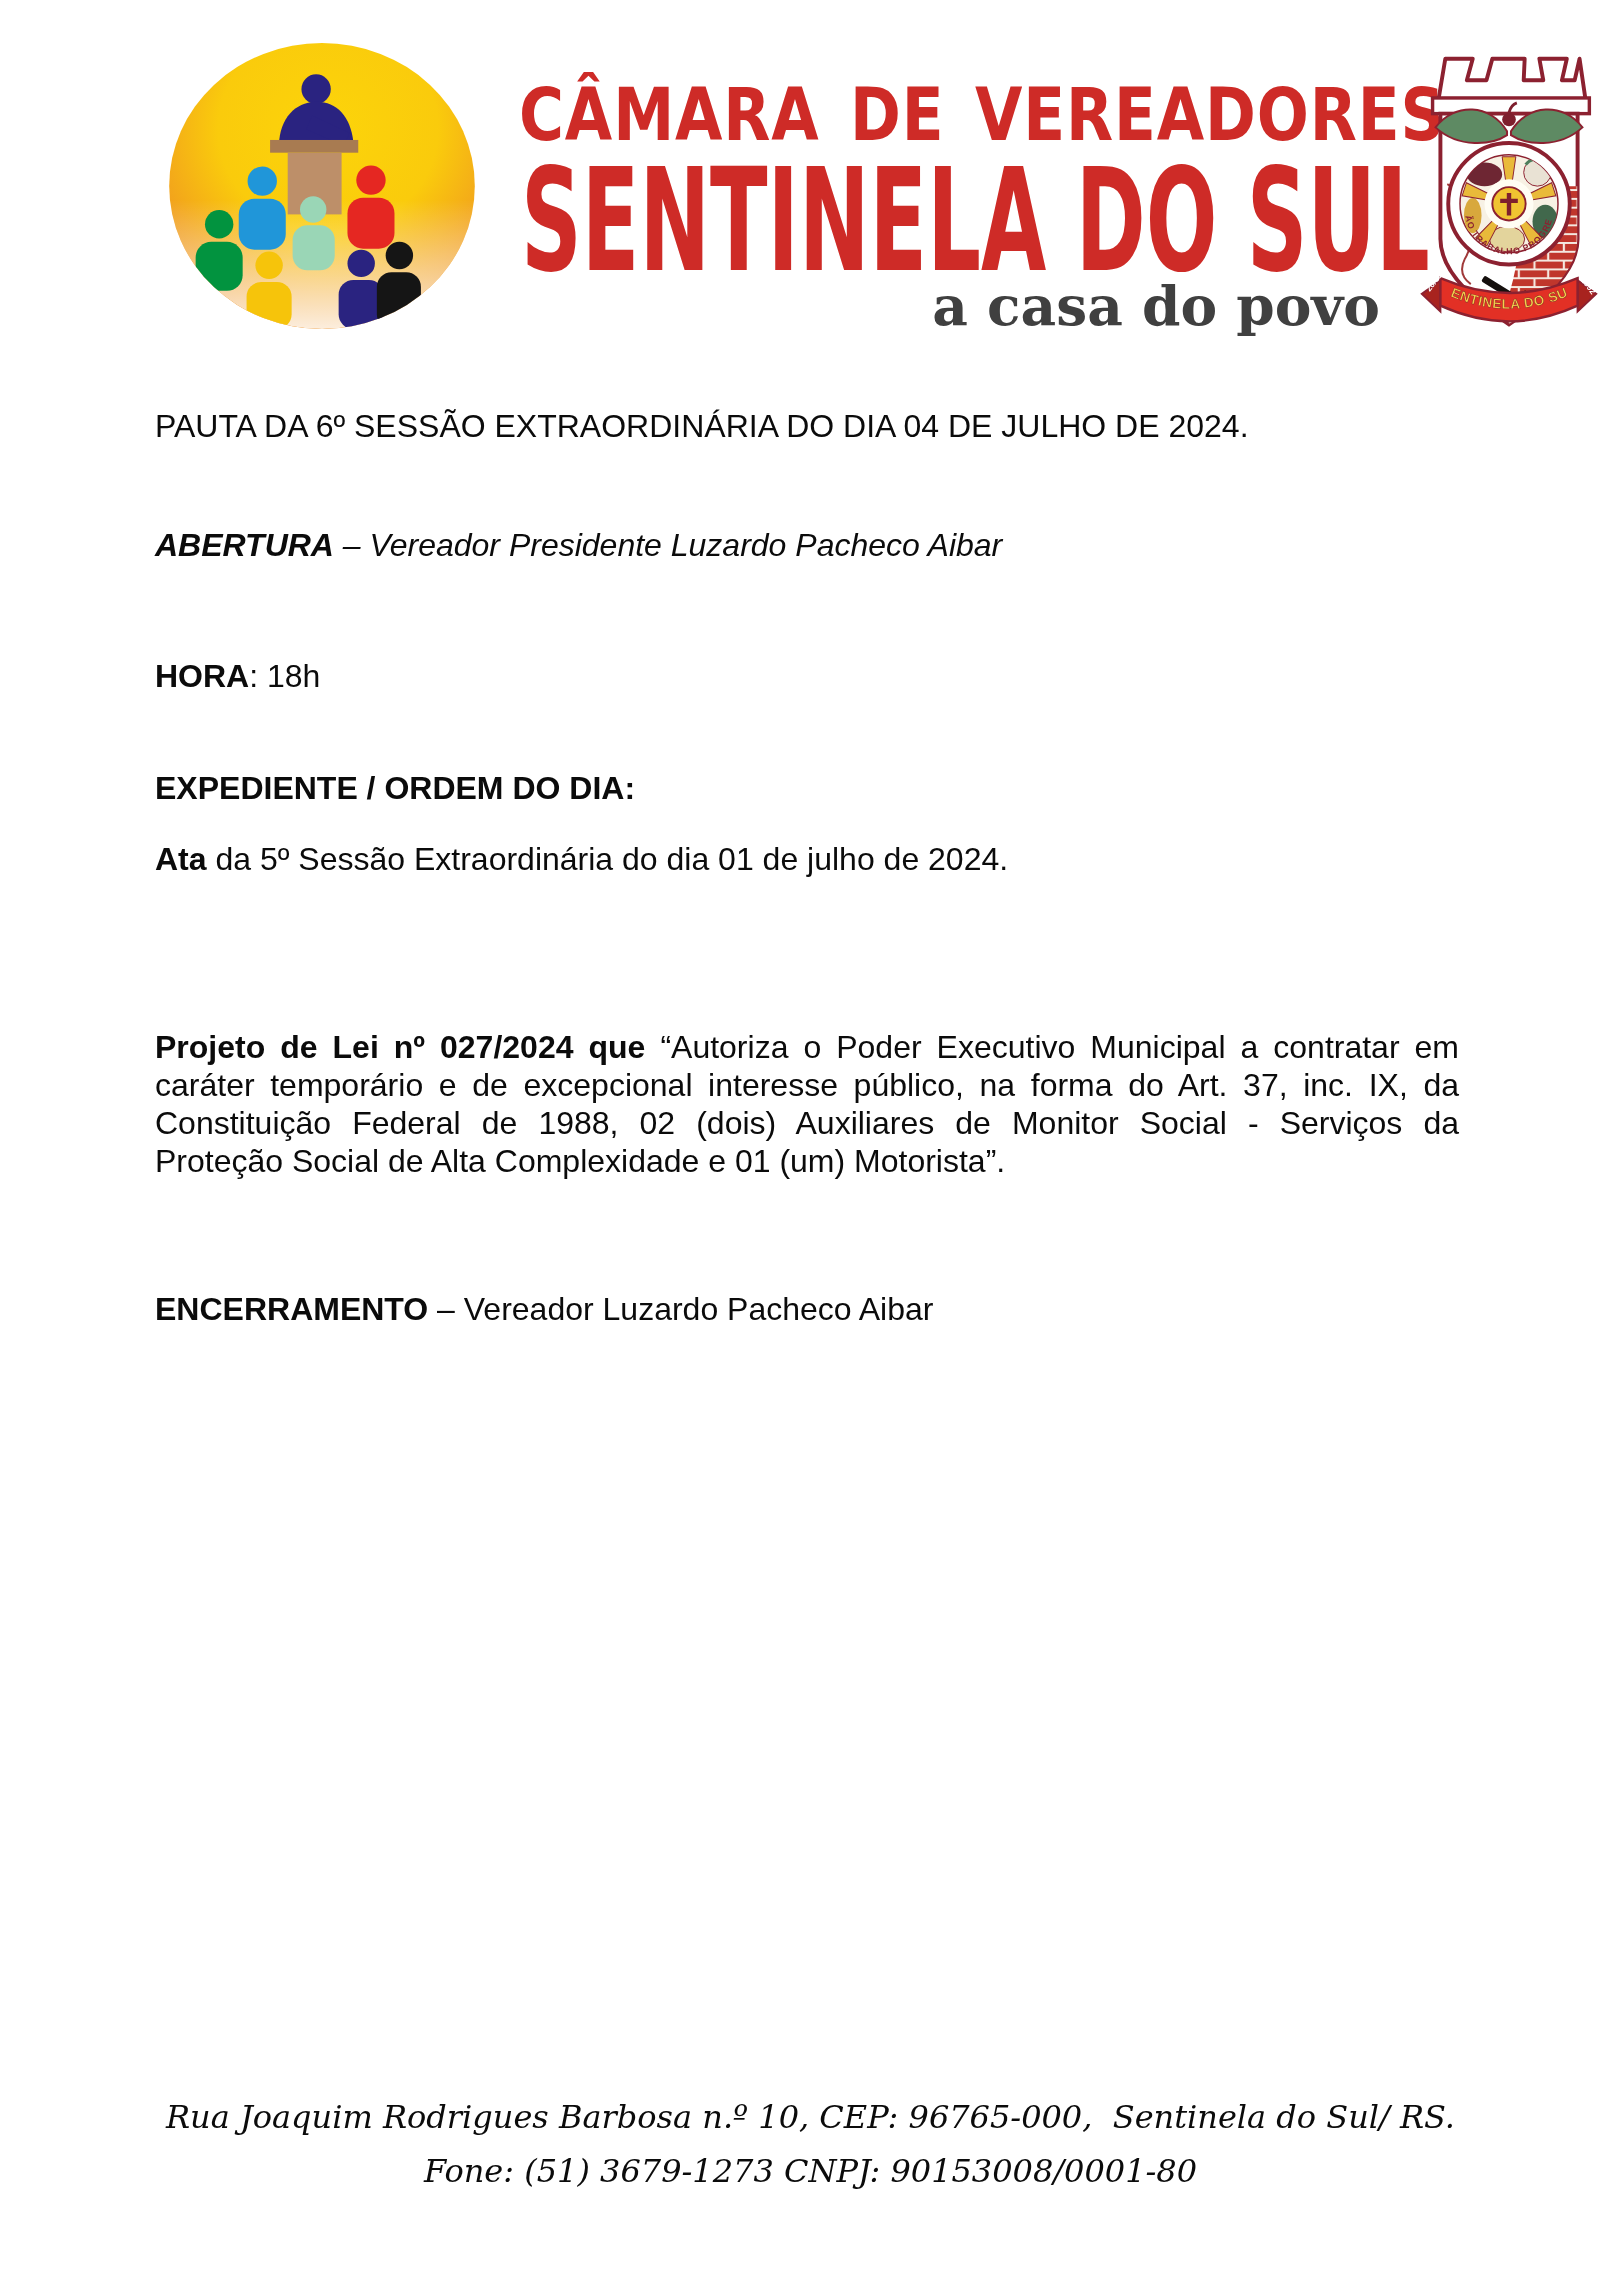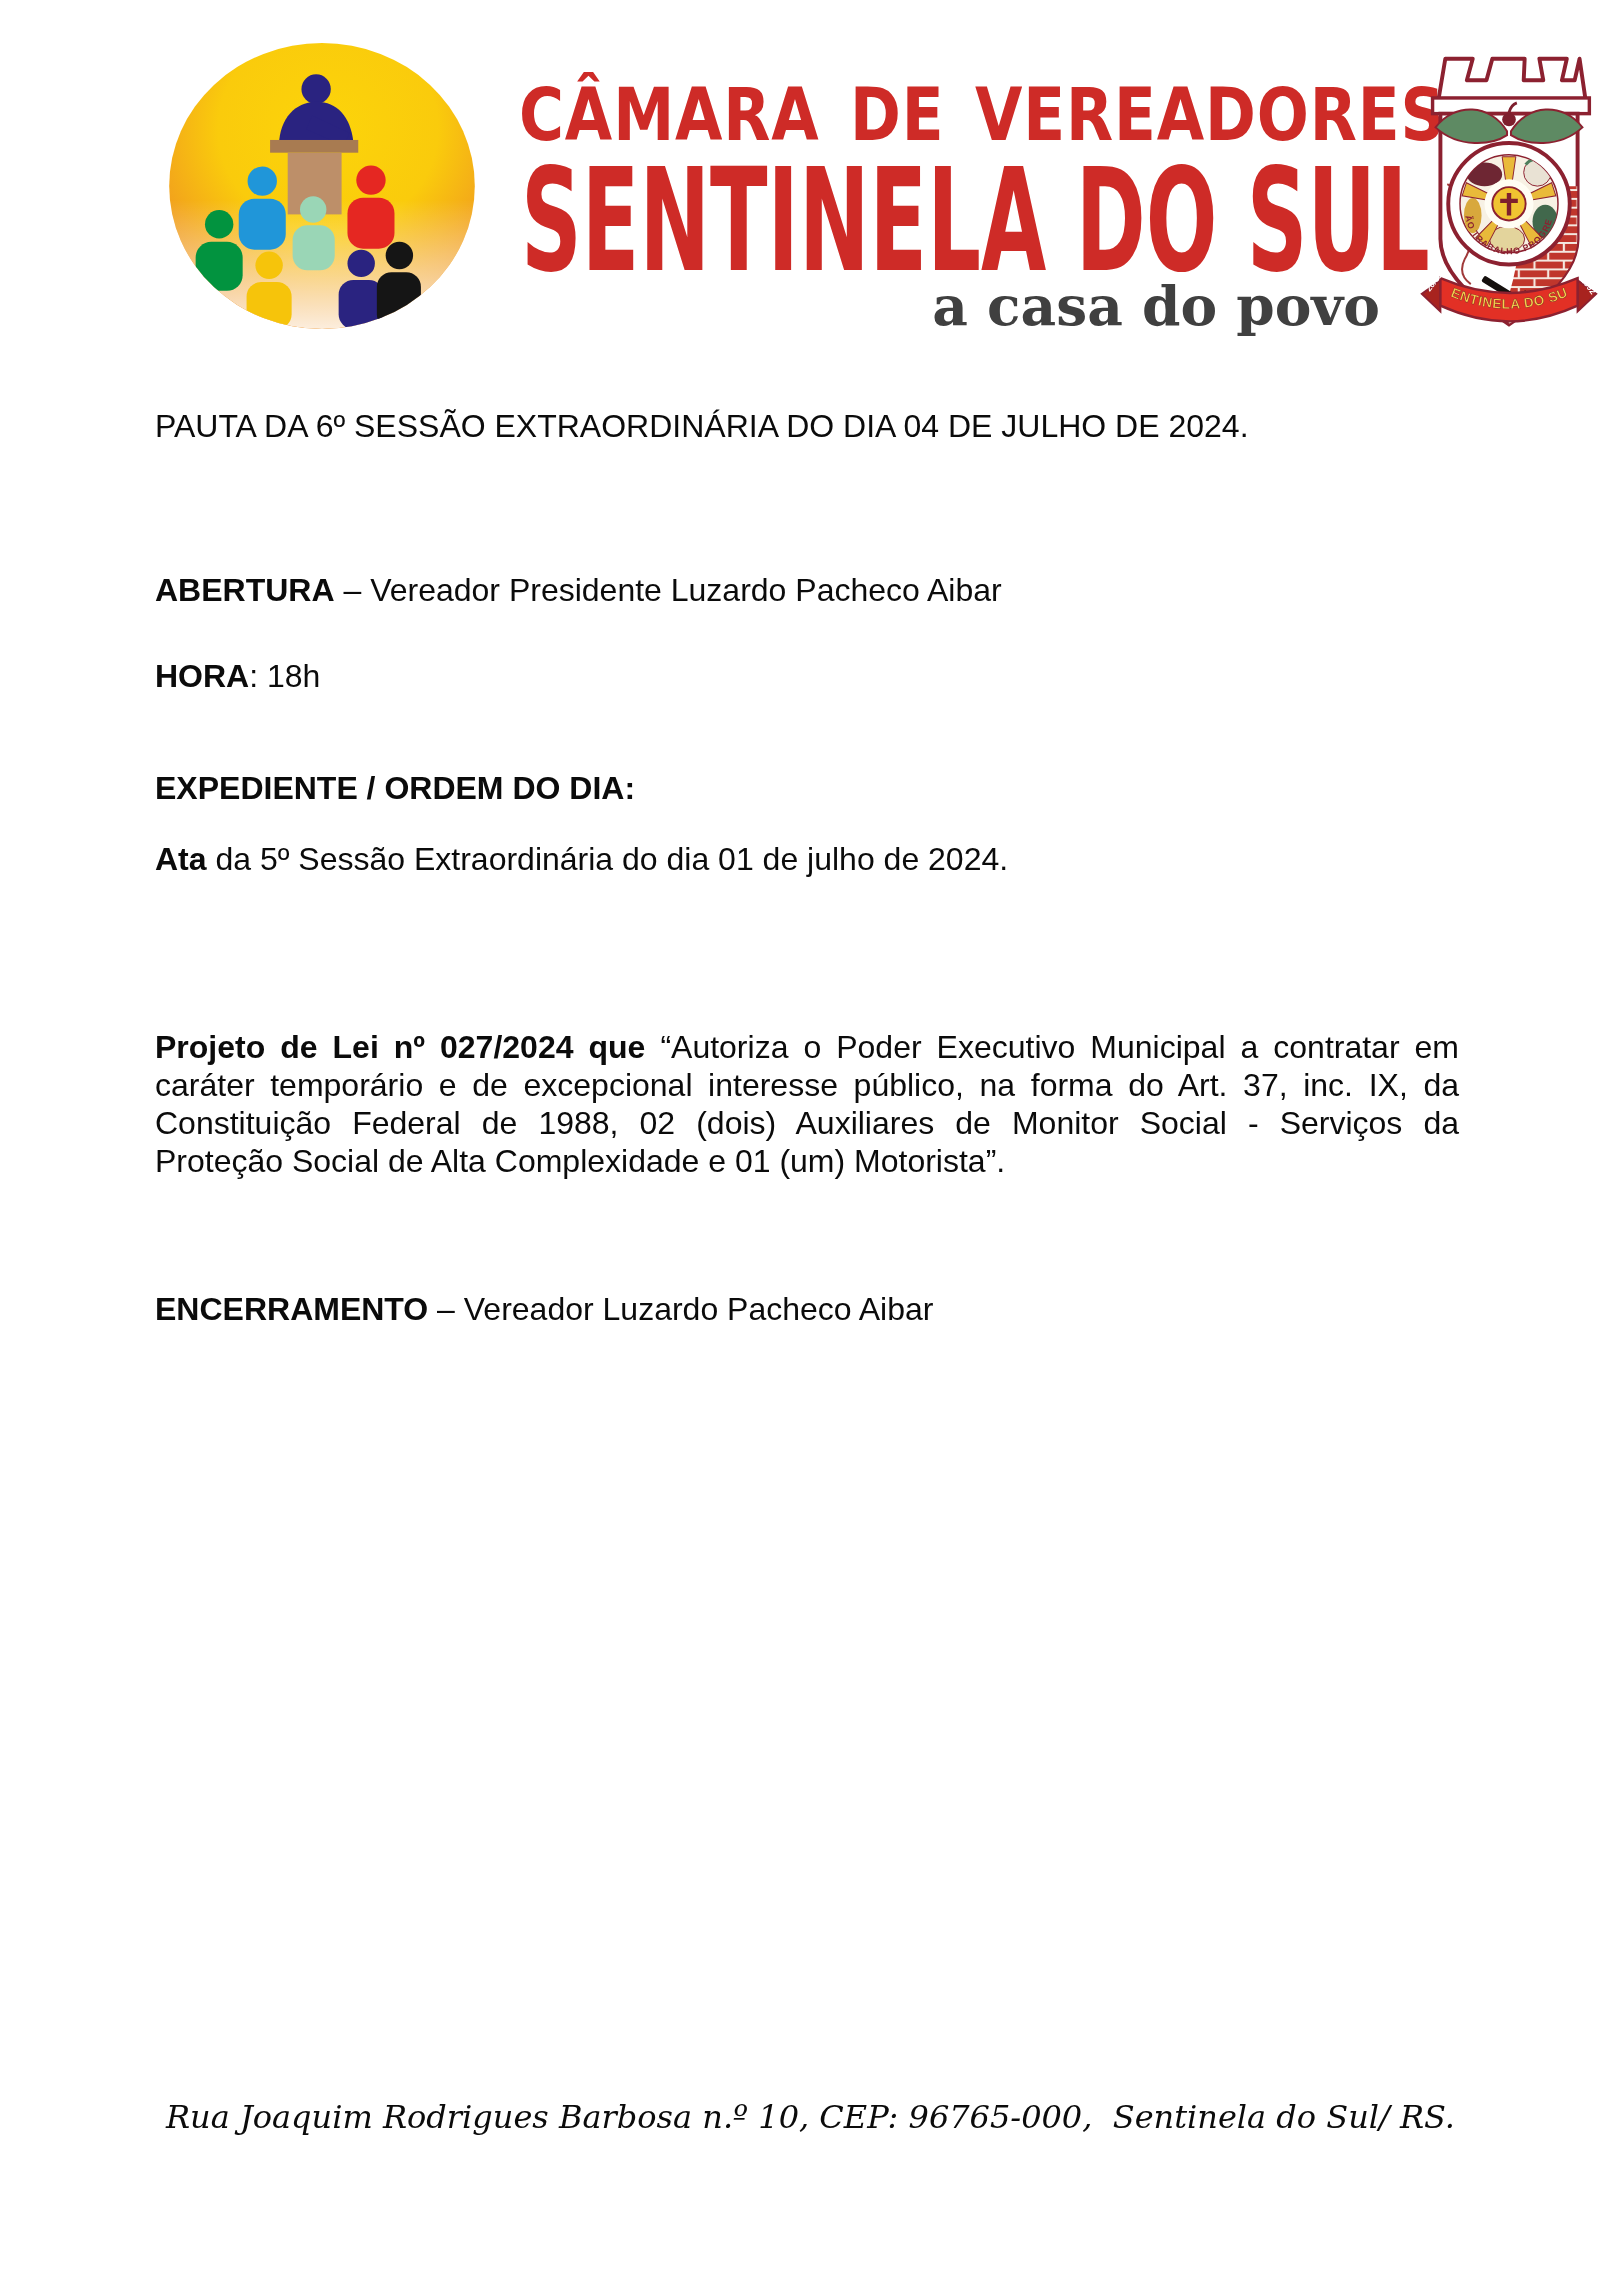--- a/index.html
+++ b/index.html
@@ -31,21 +31,21 @@
   .tagline{
     position:absolute;left:519px;top:278px;width:861px;
     text-align:right;
     font-family:"DejaVu Serif",serif;font-weight:bold;
     font-size:55px;line-height:1;color:#404040;
   }
   
   .para{position:absolute;left:155px;font-size:32px;line-height:37px;white-space:nowrap;}
   .para b{font-weight:bold;}
   .doc-title{top:408px;font-weight:normal;}
-  .sec-abertura{top:572px;}
+  .sec-abertura{top:527px;font-style:italic;}
   .sec-hora{top:658px;}
   .sec-expediente{top:770px;font-weight:bold;}
   .sec-ata{top:841px;}
   .sec-projeto{
     position:absolute;left:155px;top:1028px;width:1304px;
     font-size:32px;line-height:38px;
   }
   .sec-projeto .pline{text-align:justify;text-align-last:justify;}
   .sec-projeto .pline.last{text-align-last:left;}
   .sec-encerramento{top:1291px;}
@@ -206,15 +206,16 @@
   <div class="sec-projeto">
     <div class="pline"><b>Projeto de Lei nº 027/2024 que</b><span> “Autoriza o Poder Executivo Municipal a contratar em</span></div>
     <div class="pline">caráter temporário e de excepcional interesse público, na forma do Art. 37, inc. IX, da</div>
     <div class="pline">Constituição Federal de 1988, 02 (dois) Auxiliares de Monitor Social - Serviços da</div>
     <div class="pline last">Proteção Social de Alta Complexidade e 01 (um) Motorista”.</div>
   </div>
 
   <div class="para sec-encerramento"><b>ENCERRAMENTO</b><span> – Vereador Luzardo Pacheco Aibar</span></div>
 
   <div class="footer-line footer-1">Rua Joaquim Rodrigues Barbosa n.º 10, CEP: 96765-000,  Sentinela do Sul/ RS.</div>
+  <div class="footer-line footer-2">Fone: (51) 3679-1273 CNPJ: 90153008/0001-80</div>
 
 </div>
 
 
 </body></html>

